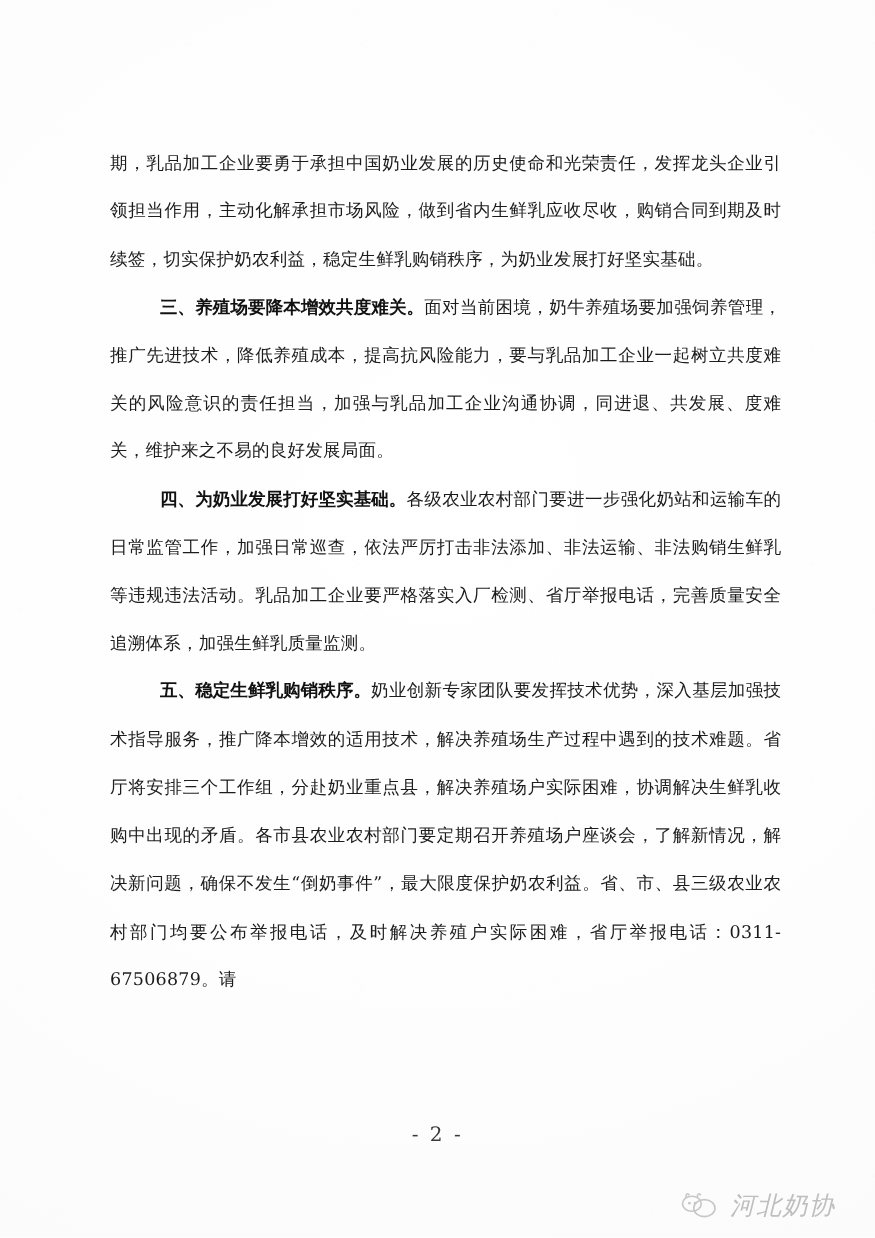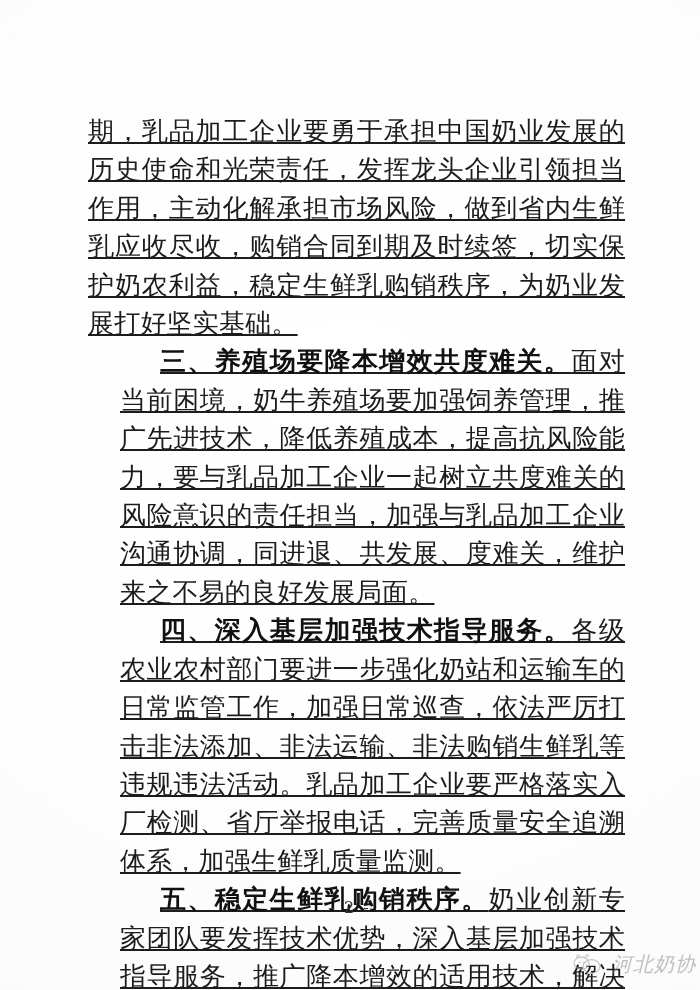--- a/index.html
+++ b/index.html
@@ -44,31 +44,30 @@
   
   #text-column {
     position: absolute;
     left: 88px;
     top: 112px;
     width: 537px;
   }
 
   .para {
     margin: 0 0 0 0;
-    font-size: 26px;
+    font-size: 14px;
     line-height: 38.4px;
     text-align: justify;
     text-justify: inter-ideograph;
     letter-spacing: .2px;
     text-indent: 0;
     color: #1c1c1c;
-    text-decoration: underline;
   }
   .para.indent { text-indent: 40px; }
-  .para + .para { margin-top: 0; margin-left: 32px; }
+  .para + .para { margin-top: 0; }
 
   .heading-run {
     font-family: "DejaVu Sans", "Liberation Sans", sans-serif;
     font-weight: 700;
     letter-spacing: 0px;
     color: #111111;
   }
 
   
   #page-number {
@@ -78,21 +77,21 @@
     top: 898px;
     text-align: center;
     font-size: 16px;
     letter-spacing: 2px;
     color: #3a3a3a;
   }
 
   
   #watermark {
     position: absolute;
-    right: 4px;
+    right: 32px;
     bottom: 12px;
     display: flex;
     align-items: center;
     gap: 7px;
     opacity: .62;
   }
   #watermark .wm-logo {
     width: 34px;
     height: 26px;
     display: block;
@@ -116,21 +115,21 @@
 
   <p class="para">
     <span class="heading-run"></span><span>期，乳品加工企业要勇于承担中国奶业发展的历史使命和光荣责任，发挥龙头企业引领担当作用，主动化解承担市场风险，做到省内生鲜乳应收尽收，购销合同到期及时续签，切实保护奶农利益，稳定生鲜乳购销秩序，为奶业发展打好坚实基础。</span>
   </p>
 
   <p class="para indent">
     <span class="heading-run">三、养殖场要降本增效共度难关。</span><span>面对当前困境，奶牛养殖场要加强饲养管理，推广先进技术，降低养殖成本，提高抗风险能力，要与乳品加工企业一起树立共度难关的风险意识的责任担当，加强与乳品加工企业沟通协调，同进退、共发展、度难关，维护来之不易的良好发展局面。</span>
   </p>
 
   <p class="para indent">
-    <span class="heading-run">四、深入基层加强技术指导服务。</span><span>各级农业农村部门要进一步强化奶站和运输车的日常监管工作，加强日常巡查，依法严厉打击非法添加、非法运输、非法购销生鲜乳等违规违法活动。乳品加工企业要严格落实入厂检测、省厅举报电话，完善质量安全追溯体系，加强生鲜乳质量监测。</span>
+    <span class="heading-run">四、为奶业发展打好坚实基础。</span><span>各级农业农村部门要进一步强化奶站和运输车的日常监管工作，加强日常巡查，依法严厉打击非法添加、非法运输、非法购销生鲜乳等违规违法活动。乳品加工企业要严格落实入厂检测、省厅举报电话，完善质量安全追溯体系，加强生鲜乳质量监测。</span>
   </p>
 
   <p class="para indent">
     <span class="heading-run">五、稳定生鲜乳购销秩序。</span><span>奶业创新专家团队要发挥技术优势，深入基层加强技术指导服务，推广降本增效的适用技术，解决养殖场生产过程中遇到的技术难题。省厅将安排三个工作组，分赴奶业重点县，解决养殖场户实际困难，协调解决生鲜乳收购中出现的矛盾。各市县农业农村部门要定期召开养殖场户座谈会，了解新情况，解决新问题，确保不发生“倒奶事件”，最大限度保护奶农利益。省、市、县三级农业农村部门均要公布举报电话，及时解决养殖户实际困难，省厅举报电话：0311-67506879。请</span>
   </p>
 
 </div>
 
 <div id="page-number">- 2 -</div>
 

